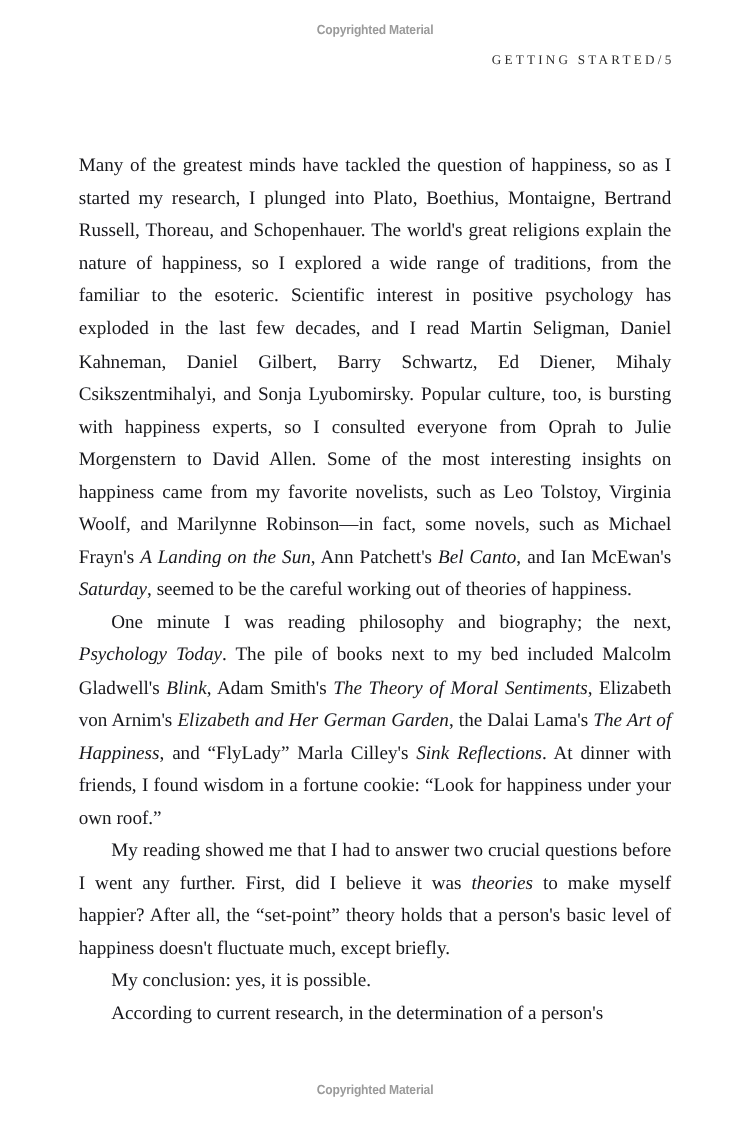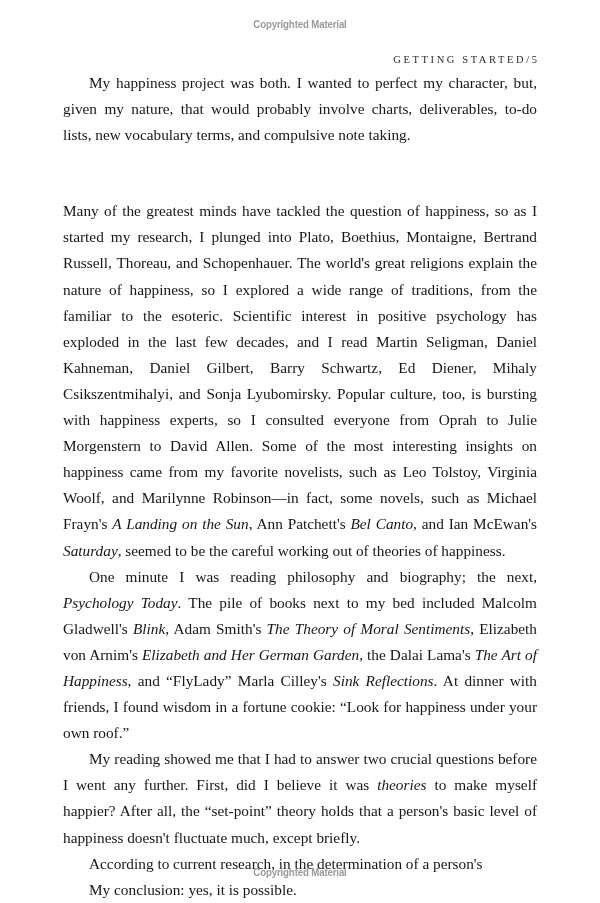--- a/index.html
+++ b/index.html
@@ -36,21 +36,21 @@
     color: #9a9a9a;
     transform: scaleX(0.92);
     user-select: none;
   }
   .watermark-top { top: 18px; }
   .watermark-bottom { top: 866px; }
 
   
   .running-head {
     position: absolute;
-    top: 43px;
+    top: 32px;
     left: 63px;
     width: 474px;
     text-align: right;
     font-size: 10.5px;
     letter-spacing: 2.6px;
     color: #2b2b2b;
     white-space: pre;
   }
   .running-head .rh-title { letter-spacing: 2.6px; }
   .running-head .rh-sep   { letter-spacing: 2.6px; }
@@ -87,27 +87,26 @@
 <div class="page">
 
   <div class="watermark watermark-top">Copyrighted Material</div>
 
   <div class="running-head">
     <span class="rh-title">GETTING STARTED</span><span class="rh-sep">/</span><span class="rh-folio">5</span>
   </div>
 
   <div class="textblock">
 
-    <p class="para indent">My happiness project was both. I wanted to perfect my character, but, given my nature, that would probably involve charts, deliverables, to-do lists, new vocabulary terms, and compulsive note taking.</p>
 
     <div class="gap"></div>
 
     <p class="para noindent">Many of the greatest minds have tackled the question of happiness, so as I started my research, I plunged into Plato, Boethius, Montaigne, Bertrand Russell, Thoreau, and Schopenhauer. The world's great religions explain the nature of happiness, so I explored a wide range of traditions, from the familiar to the esoteric. Scientific interest in positive psychology has exploded in the last few decades, and I read Martin Seligman, Daniel Kahneman, Daniel Gilbert, Barry Schwartz, Ed Diener, Mihaly Csikszentmihalyi, and Sonja Lyubomirsky. Popular culture, too, is bursting with happiness experts, so I consulted everyone from Oprah to Julie Morgenstern to David Allen. Some of the most interesting insights on happiness came from my favorite novelists, such as Leo Tolstoy, Virginia Woolf, and Marilynne Robinson—in fact, some novels, such as Michael Frayn's <i>A Landing on the Sun</i>, Ann Patchett's <i>Bel Canto</i>, and Ian McEwan's <i>Saturday</i>, seemed to be the careful working out of theories of happiness.</p>
     <p class="para indent">One minute I was reading philosophy and biography; the next, <i>Psychology Today</i>. The pile of books next to my bed included Malcolm Gladwell's <i>Blink</i>, Adam Smith's <i>The Theory of Moral Sentiments</i>, Elizabeth von Arnim's <i>Elizabeth and Her German Garden</i>, the Dalai Lama's <i>The Art of Happiness</i>, and “FlyLady” Marla Cilley's <i>Sink Reflections</i>. At dinner with friends, I found wisdom in a fortune cookie: “Look for happiness under your own roof.”</p>
     <p class="para indent">My reading showed me that I had to answer two crucial questions before I went any further. First, did I believe it was <i>theories</i> to make myself happier? After all, the “set-point” theory holds that a person's basic level of happiness doesn't fluctuate much, except briefly.</p>
+    <p class="para indent">My conclusion: yes, it is possible.</p>
     <p class="para indent">According to current research, in the determination of a person's</p>
-    <p class="para indent">My conclusion: yes, it is possible.</p>
 
   </div>
 
   <div class="watermark watermark-bottom">Copyrighted Material</div>
 
 </div>
 
 </body></html>

